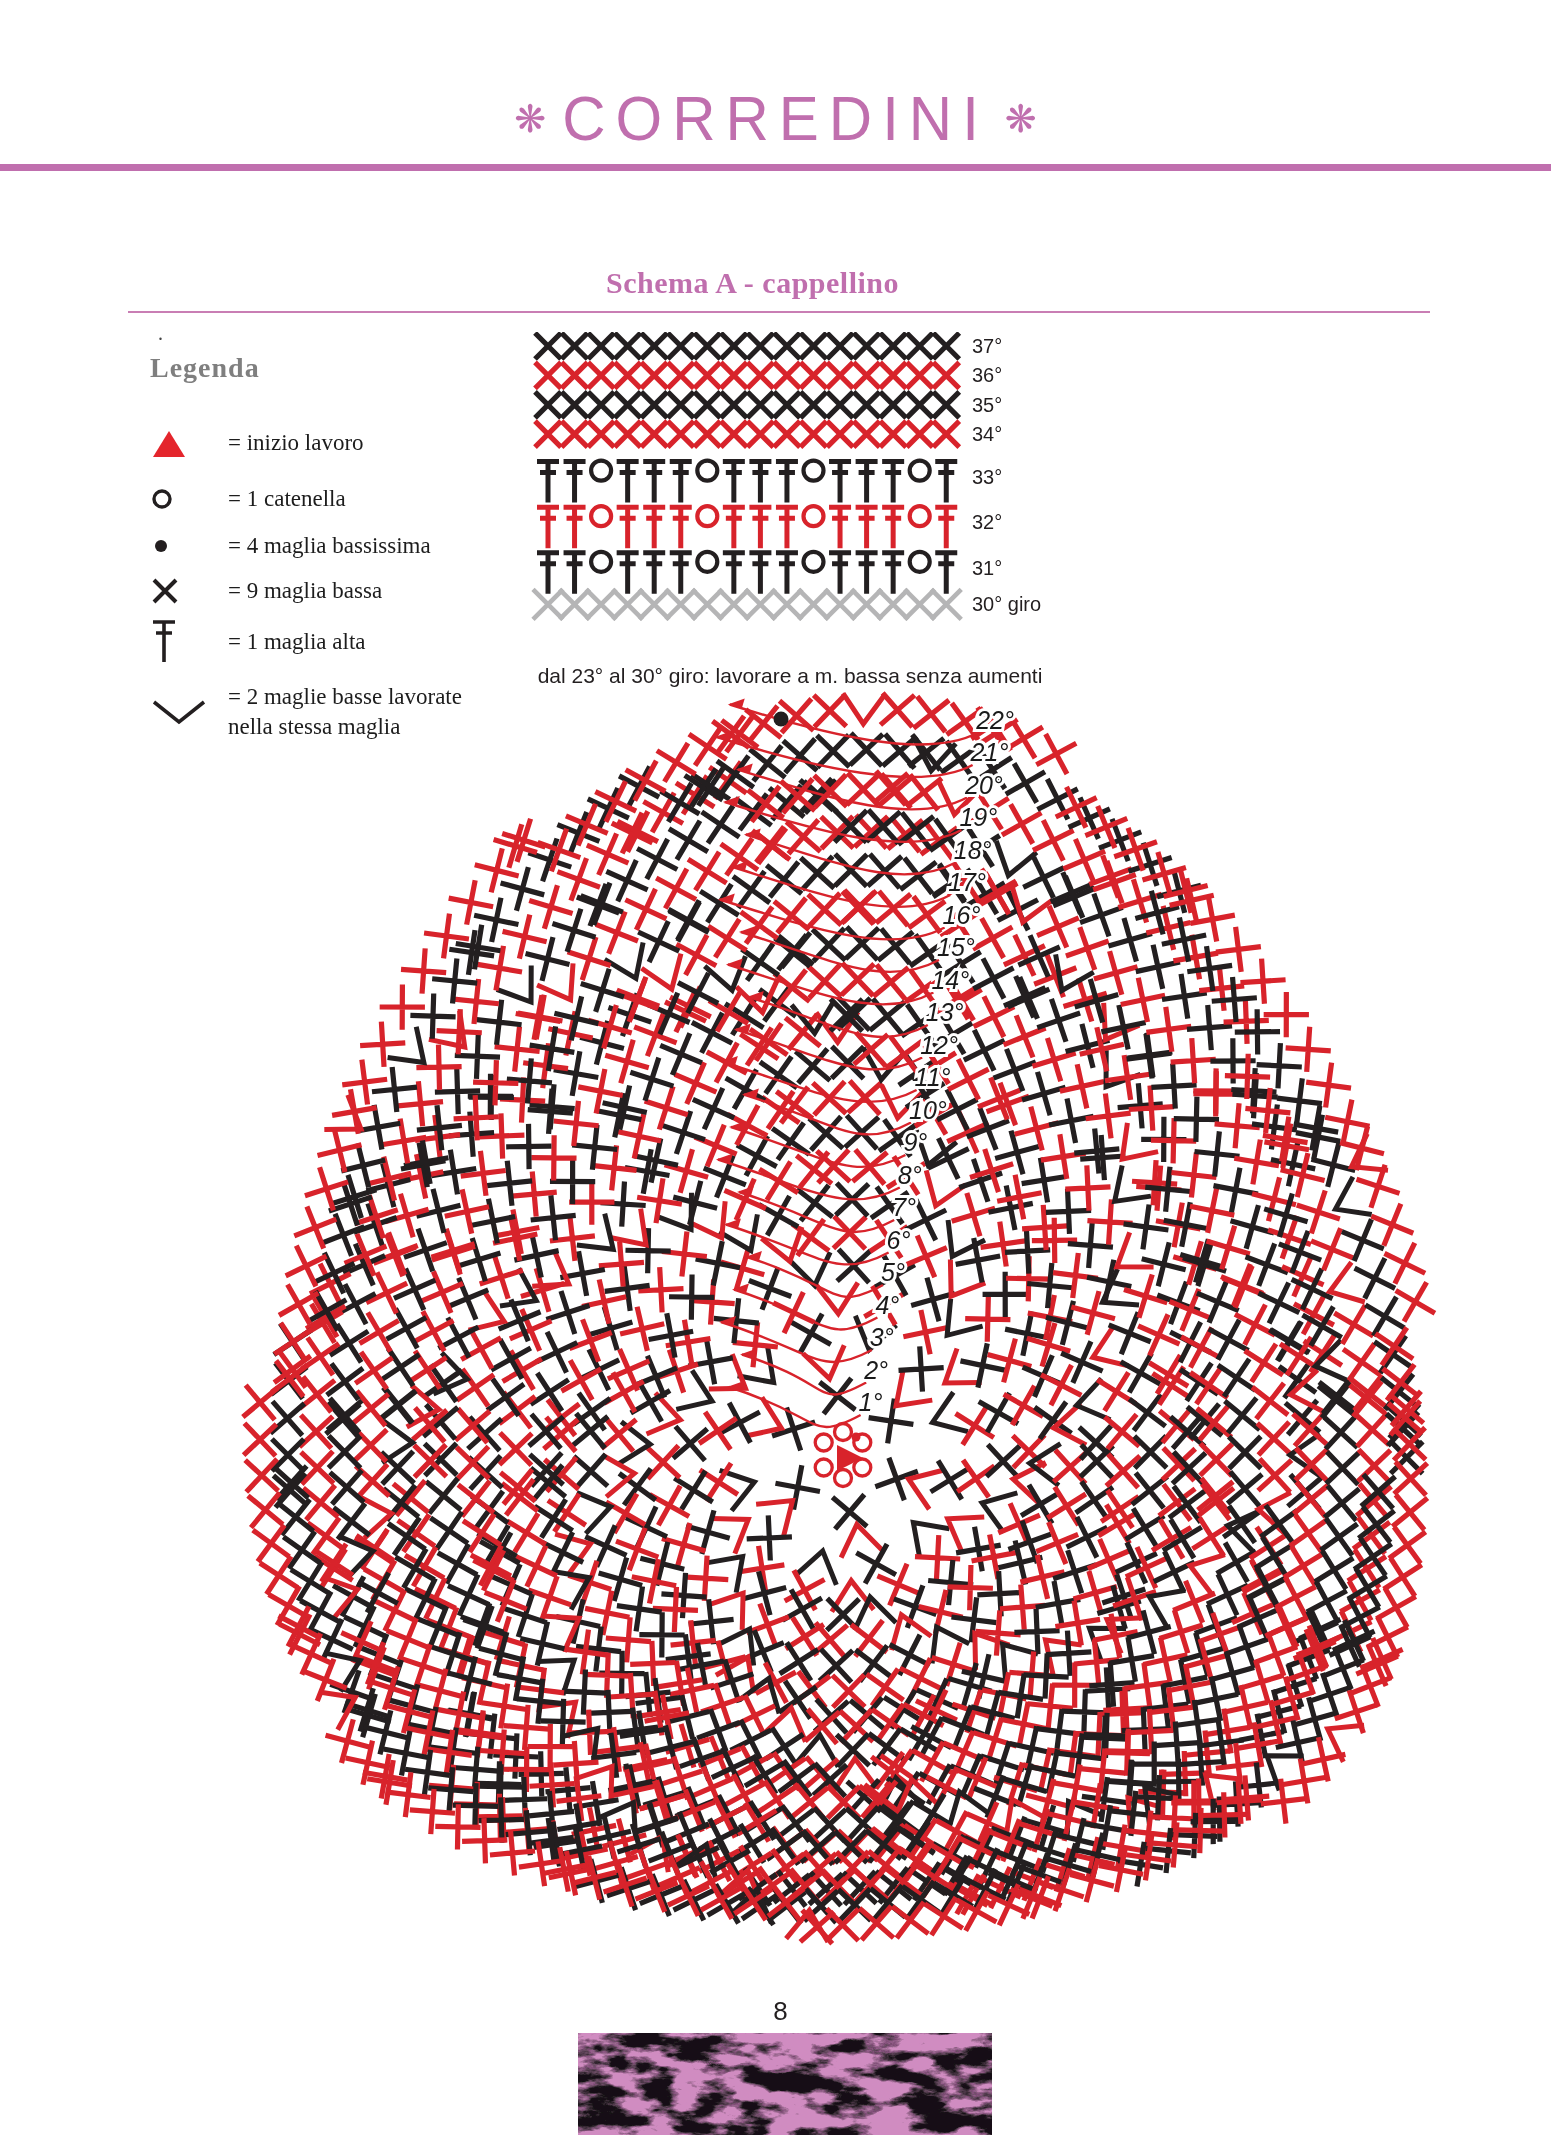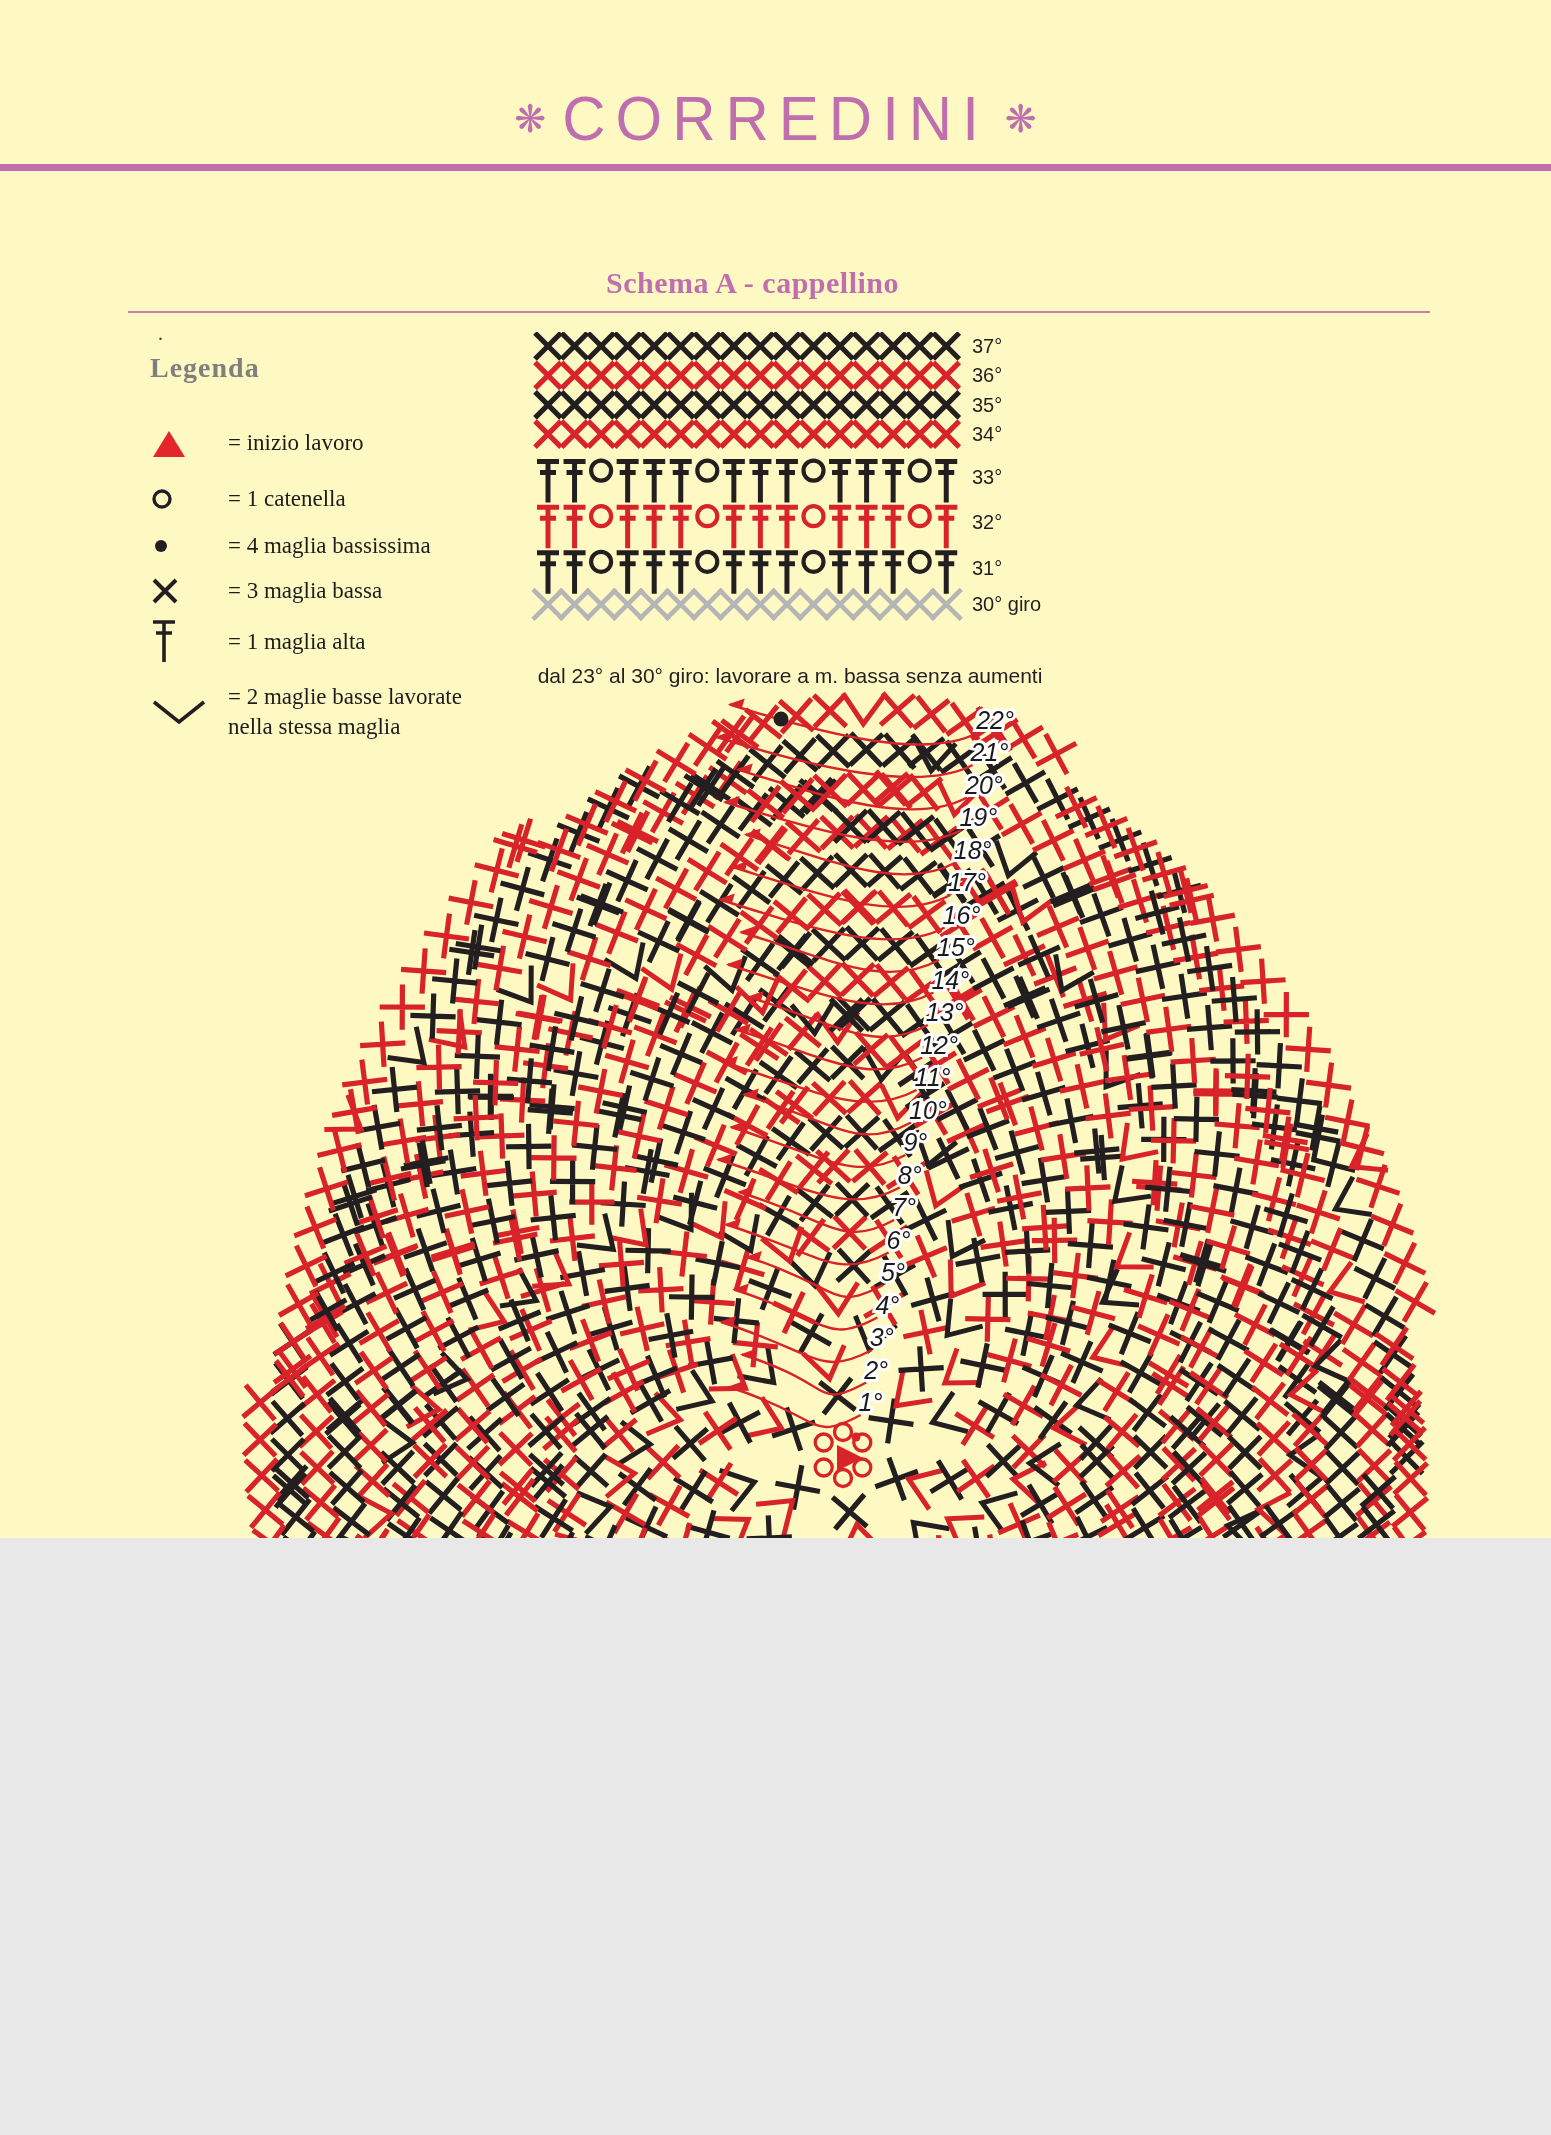--- a/index.html
+++ b/index.html
@@ -1,17 +1,17 @@
 <!DOCTYPE html>
 <html style="--accent: #c06fae;"><head>
 <meta charset="utf-8">
 <style>
   html,body{margin:0;padding:0;background:#e8e8e8;}
   .page{
-    position:relative; width:1551px; height:1538px; background:#fef9c3;
+    position:relative; width:1551px; height:2135px; background:#ffffff;
     overflow:hidden; font-family:"Liberation Sans", sans-serif;
     margin:0 auto;
   }
   
   .masthead{
     position:absolute; top:84px; left:0; width:1551px; text-align:center;
     color:var(--accent,#c06fae); white-space:nowrap;
   }
   .masthead .word{
     font-family:"Liberation Sans",sans-serif; font-weight:400;
@@ -106,21 +106,21 @@
       </span>
       <span class="lg-label">= 4 maglia bassissima</span>
     </div>
 
     <div class="lg-row" style="top:224px;">
       <span class="lg-icon">
         <svg width="30" height="30">
             <path d="M4 4 L26 26 M4 26 L26 4" stroke="#231f20" stroke-width="4" fill="none"></path>
           </svg>
       </span>
-      <span class="lg-label">= 3 maglia bassa</span>
+      <span class="lg-label">= 9 maglia bassa</span>
     </div>
 
     <div class="lg-row" style="top:266px;">
       <span class="lg-icon">
         <svg width="28" height="48">
           <path d="M3 4 L25 4 M14 4 L14 44 M6 15 L22 15" stroke="#231f20" stroke-width="3.6" fill="none"></path>
         </svg>
       </span>
       <span class="lg-label">= 1 maglia alta</span>
     </div>

